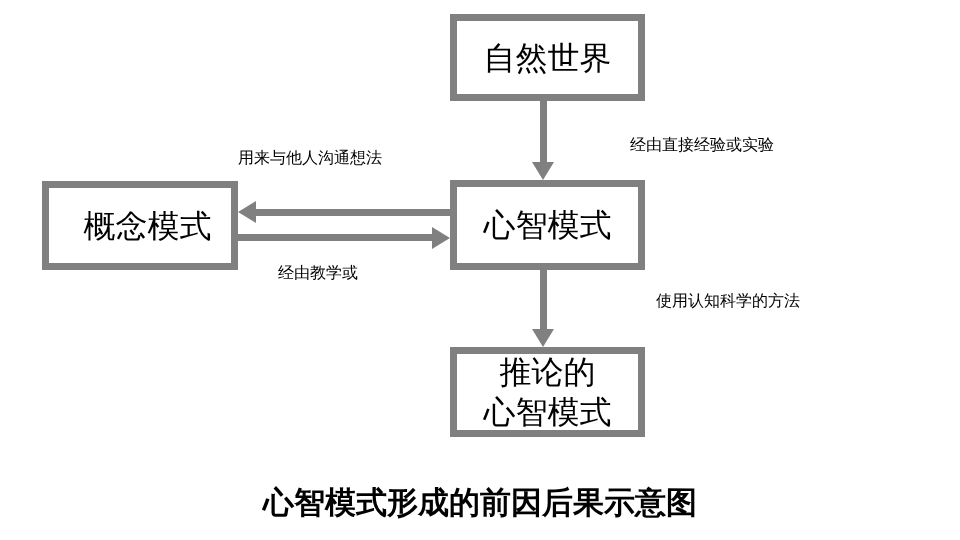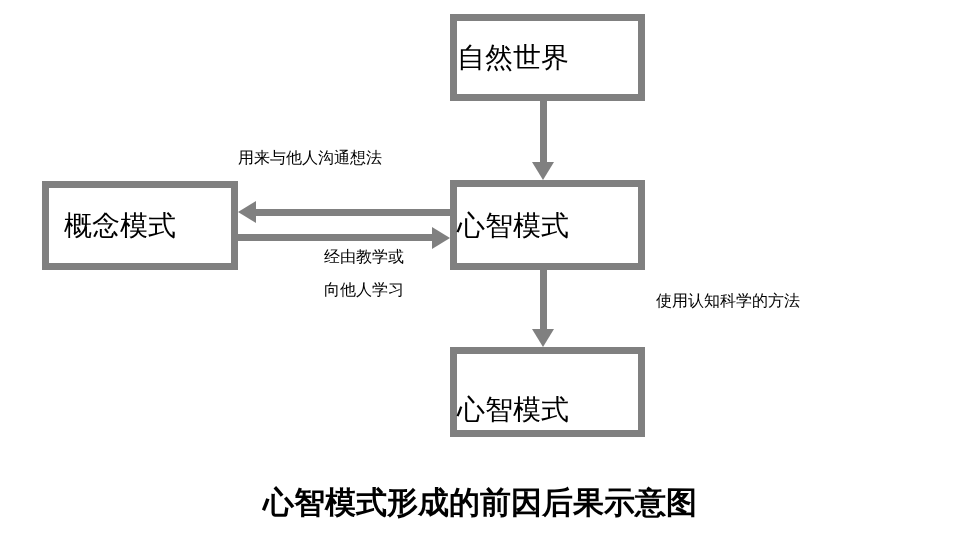--- a/index.html
+++ b/index.html
@@ -18,23 +18,23 @@
     font-family: "Liberation Sans", "DejaVu Sans", sans-serif;
     color: var(--text, #000000);
     overflow: hidden;
   }
   .box {
     position: absolute;
     border: 7px solid var(--box-border, #808080);
     background: var(--background, #ffffff);
     display: flex;
     align-items: center;
-    justify-content: flex-start;
+    justify-content: center;
     text-align: center;
-    font-size: 28px;
+    font-size: 32px;
     line-height: 1.25;
     color: var(--text, #000000);
   }
   .box-natural   { left: 450px; top: 14px;  width: 195px; height: 87px; }
   .box-mental    { left: 450px; top: 180px; width: 195px; height: 90px; }
   .box-concept   { left: 42px;  top: 181px; width: 196px; height: 89px; padding-left: 15px; }
   .box-inferred  { left: 450px; top: 347px; width: 195px; height: 90px; }
 
   .shaft { position: absolute; background: var(--arrow, #808080); }
   .shaft-v1 { left: 540px; top: 100px; width: 7px; height: 64px; }
@@ -66,21 +66,21 @@
   .arrow-label {
     position: absolute;
     font-size: 16px;
     line-height: 1.0;
     white-space: nowrap;
     color: var(--text, #000000);
   }
   .label-communicate { left: 238px; top: 150px; }
   .label-direct      { left: 630px; top: 137px; }
   .label-cognitive   { left: 656px; top: 293px; }
-  .label-teaching    { left: 278px; top: 240px; width: 126px; text-align: right; line-height: 33px; }
+  .label-teaching    { left: 278px; top: 256px; width: 126px; text-align: left; line-height: 33px; }
 
   .diagram-title {
     position: absolute;
     left: 0; top: 482px;
     width: 100%;
     text-align: center;
     font-size: 31px;
     font-weight: bold;
     color: var(--text, #000000);
   }
@@ -97,42 +97,42 @@
   <div class="box box-concept">
     <span>概念模式</span>
   </div>
 
   <div class="box box-mental">
     <span>心智模式</span>
   </div>
 
   <div class="box box-inferred">
     <span>
-      <br>
+      <span>推论的</span><br>
       <span>心智模式</span>
     </span>
   </div>
 
   <div class="shaft shaft-v1"></div>
   <div class="head head-down head-v1"></div>
 
   <div class="shaft shaft-h1"></div>
   <div class="head head-left head-h1"></div>
 
   <div class="shaft shaft-h2"></div>
   <div class="head head-right head-h2"></div>
 
   <div class="shaft shaft-v2"></div>
   <div class="head head-down head-v2"></div>
 
   <div class="arrow-label label-communicate">用来与他人沟通想法</div>
 
+  <div class="arrow-label label-direct">经由直接经验或实验</div>
 
   <div class="arrow-label label-teaching">
     <span>经由教学或</span><br>
-    <span>向他人学习</span>
   </div>
 
   <div class="arrow-label label-cognitive">使用认知科学的方法</div>
 
   <div class="diagram-title">心智模式形成的前因后果示意图</div>
 
 </div>
 
 </body></html>

